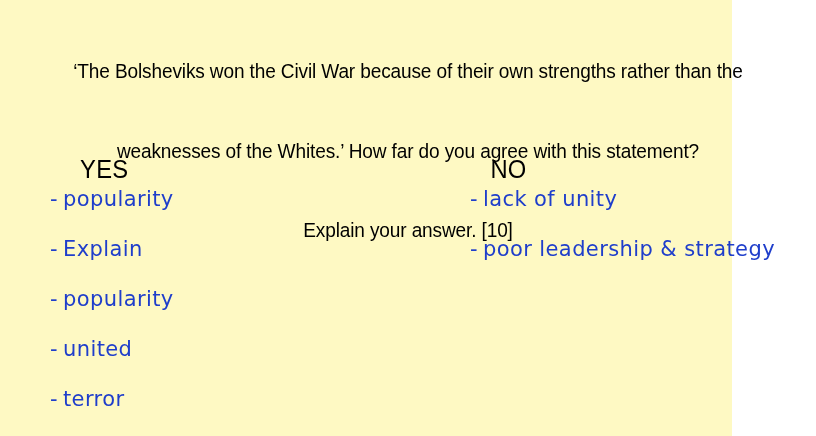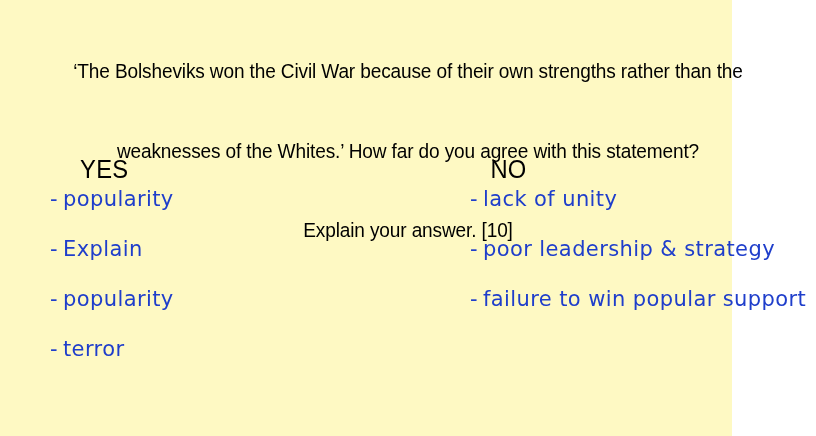--- a/index.html
+++ b/index.html
@@ -117,34 +117,34 @@
         <li class="bullet-item">
           <span class="bullet-dash">-</span><span class="bullet-text">popularity</span>
         </li>
         <li class="bullet-item">
           <span class="bullet-dash">-</span><span class="bullet-text">Explain</span>
         </li>
         <li class="bullet-item">
           <span class="bullet-dash">-</span><span class="bullet-text">popularity</span>
         </li>
         <li class="bullet-item">
+          <span class="bullet-dash">-</span><span class="bullet-text">united</span>
+        </li>
+        <li class="bullet-item">
           <span class="bullet-dash">-</span><span class="bullet-text">terror</span>
         </li>
       </ul>
     </div>
 
     <div class="column no">
       <div class="col-header">NO</div>
       <ul class="bullet-list">
         <li class="bullet-item">
           <span class="bullet-dash">-</span><span class="bullet-text">lack of unity</span>
         </li>
         <li class="bullet-item">
           <span class="bullet-dash">-</span><span class="bullet-text">poor leadership &amp; strategy</span>
         </li>
-        <li class="bullet-item">
-          <span class="bullet-dash">-</span><span class="bullet-text">failure to win popular support</span>
-        </li>
       </ul>
     </div>
 
   </div>
 </div>
 
 </body></html>

